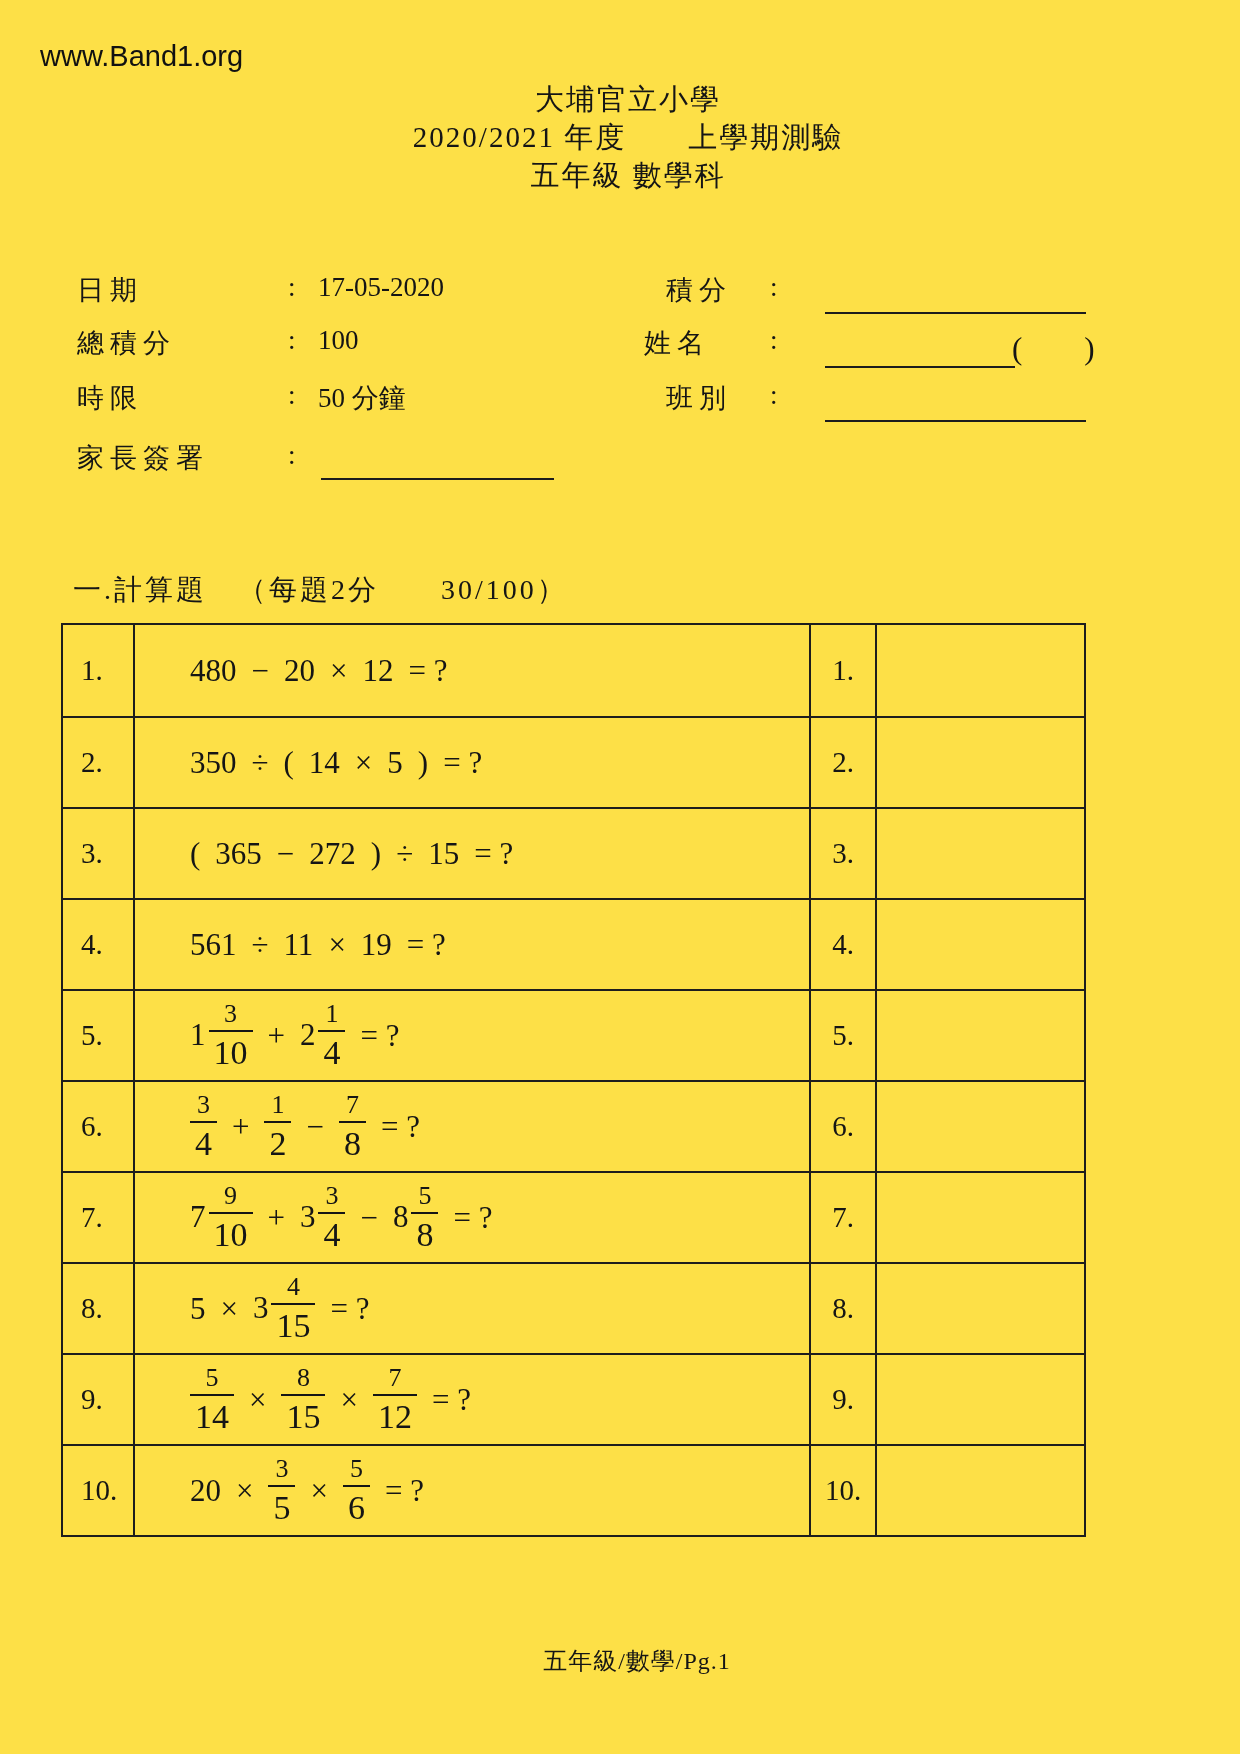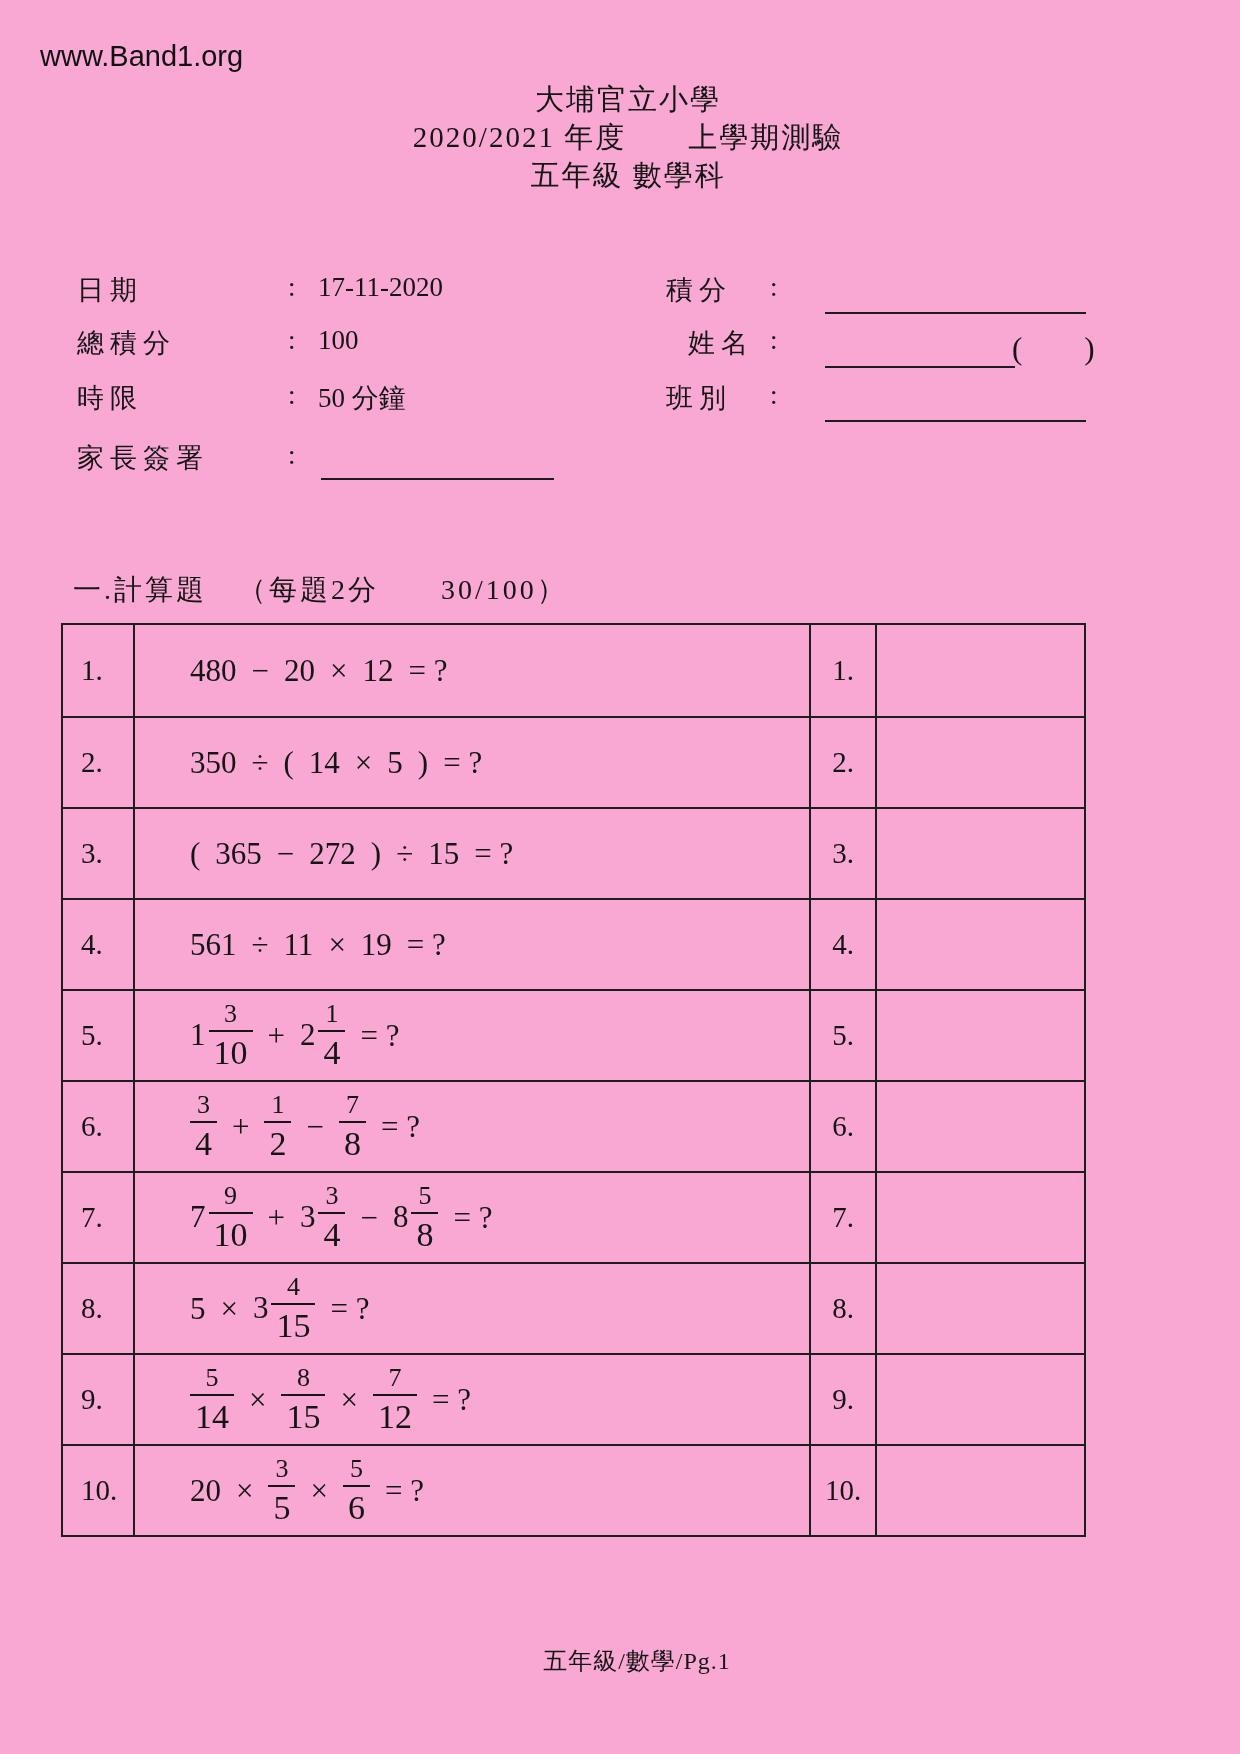--- a/index.html
+++ b/index.html
@@ -1,18 +1,18 @@
 <!DOCTYPE html>
 <html><head>
 <meta charset="utf-8">
 <style>
   html,body { margin:0; padding:0; background:#ffffff; }
   .page {
     position:relative; width:1240px; height:1754px; margin:0 auto;
-    background:#f9a8d4; color:#151515; overflow:hidden;
+    background:#fde047; color:#151515; overflow:hidden;
     font-family:"Liberation Serif","DejaVu Serif",serif;
   }
   .site-url {
     position:absolute; left:40px; top:40px;
     font-family:"Liberation Sans","DejaVu Sans",sans-serif;
     font-size:29px; color:#111;
   }
   .title-block {
     position:absolute; top:80px; left:0; width:1256px;
     text-align:center; font-size:29px; line-height:38px; letter-spacing:2px;
@@ -56,39 +56,39 @@
   <div class="site-url">www.Band1.org</div>
 
   <div class="title-block">
     <div>大埔官立小學</div>
     <div>2020/2021 年度　　上學期測驗</div>
     <div>五年級 數學科</div>
   </div>
 
   <div class="info-item info-label" style="left:77px;top:272px">日期</div>
   <div class="info-item" style="left:288px;top:272px">:</div>
-  <div class="info-item" style="left:318px;top:272px">17-11-2020</div>
+  <div class="info-item" style="left:318px;top:272px">17-05-2020</div>
 
   <div class="info-item info-label" style="left:77px;top:325px">總積分</div>
   <div class="info-item" style="left:288px;top:325px">:</div>
   <div class="info-item" style="left:318px;top:325px">100</div>
 
   <div class="info-item info-label" style="left:77px;top:380px">時限</div>
   <div class="info-item" style="left:288px;top:380px">:</div>
   <div class="info-item" style="left:318px;top:380px">50 分鐘</div>
 
   <div class="info-item info-label" style="left:77px;top:440px">家長簽署</div>
   <div class="info-item" style="left:288px;top:440px">:</div>
   <div class="blank-line" style="left:321px;top:478px;width:233px"></div>
 
   <div class="info-item info-label" style="left:666px;top:272px">積分</div>
   <div class="info-item" style="left:770px;top:272px">:</div>
   <div class="blank-line" style="left:825px;top:312px;width:261px"></div>
 
-  <div class="info-item info-label" style="left:688px;top:325px">姓名</div>
+  <div class="info-item info-label" style="left:644px;top:325px">姓名</div>
   <div class="info-item" style="left:770px;top:325px">:</div>
   <div class="blank-line" style="left:825px;top:366px;width:190px"></div>
   <div class="paren-suffix" style="left:1012px;top:328px">(　　)</div>
 
   <div class="info-item info-label" style="left:666px;top:380px">班別</div>
   <div class="info-item" style="left:770px;top:380px">:</div>
   <div class="blank-line" style="left:825px;top:420px;width:261px"></div>
 
   <div class="section-heading">一.計算題　（每題2分　　30/100）</div>
 

